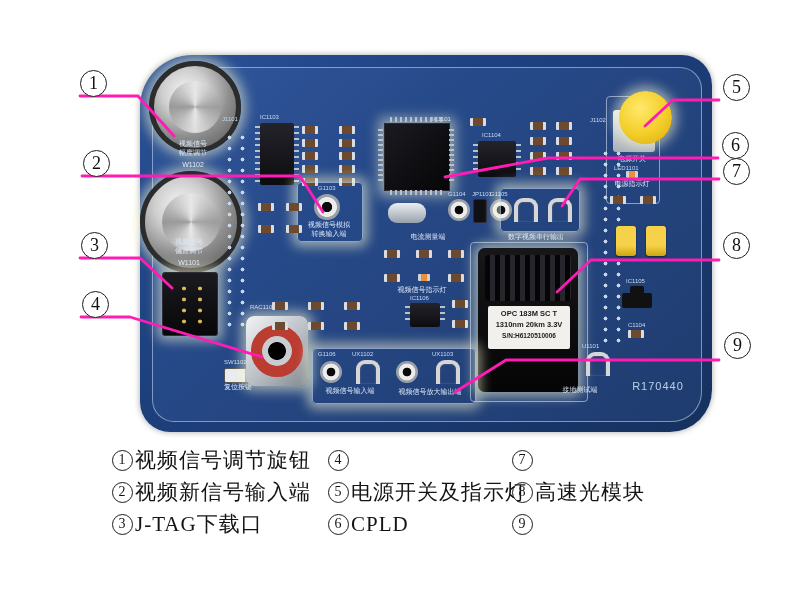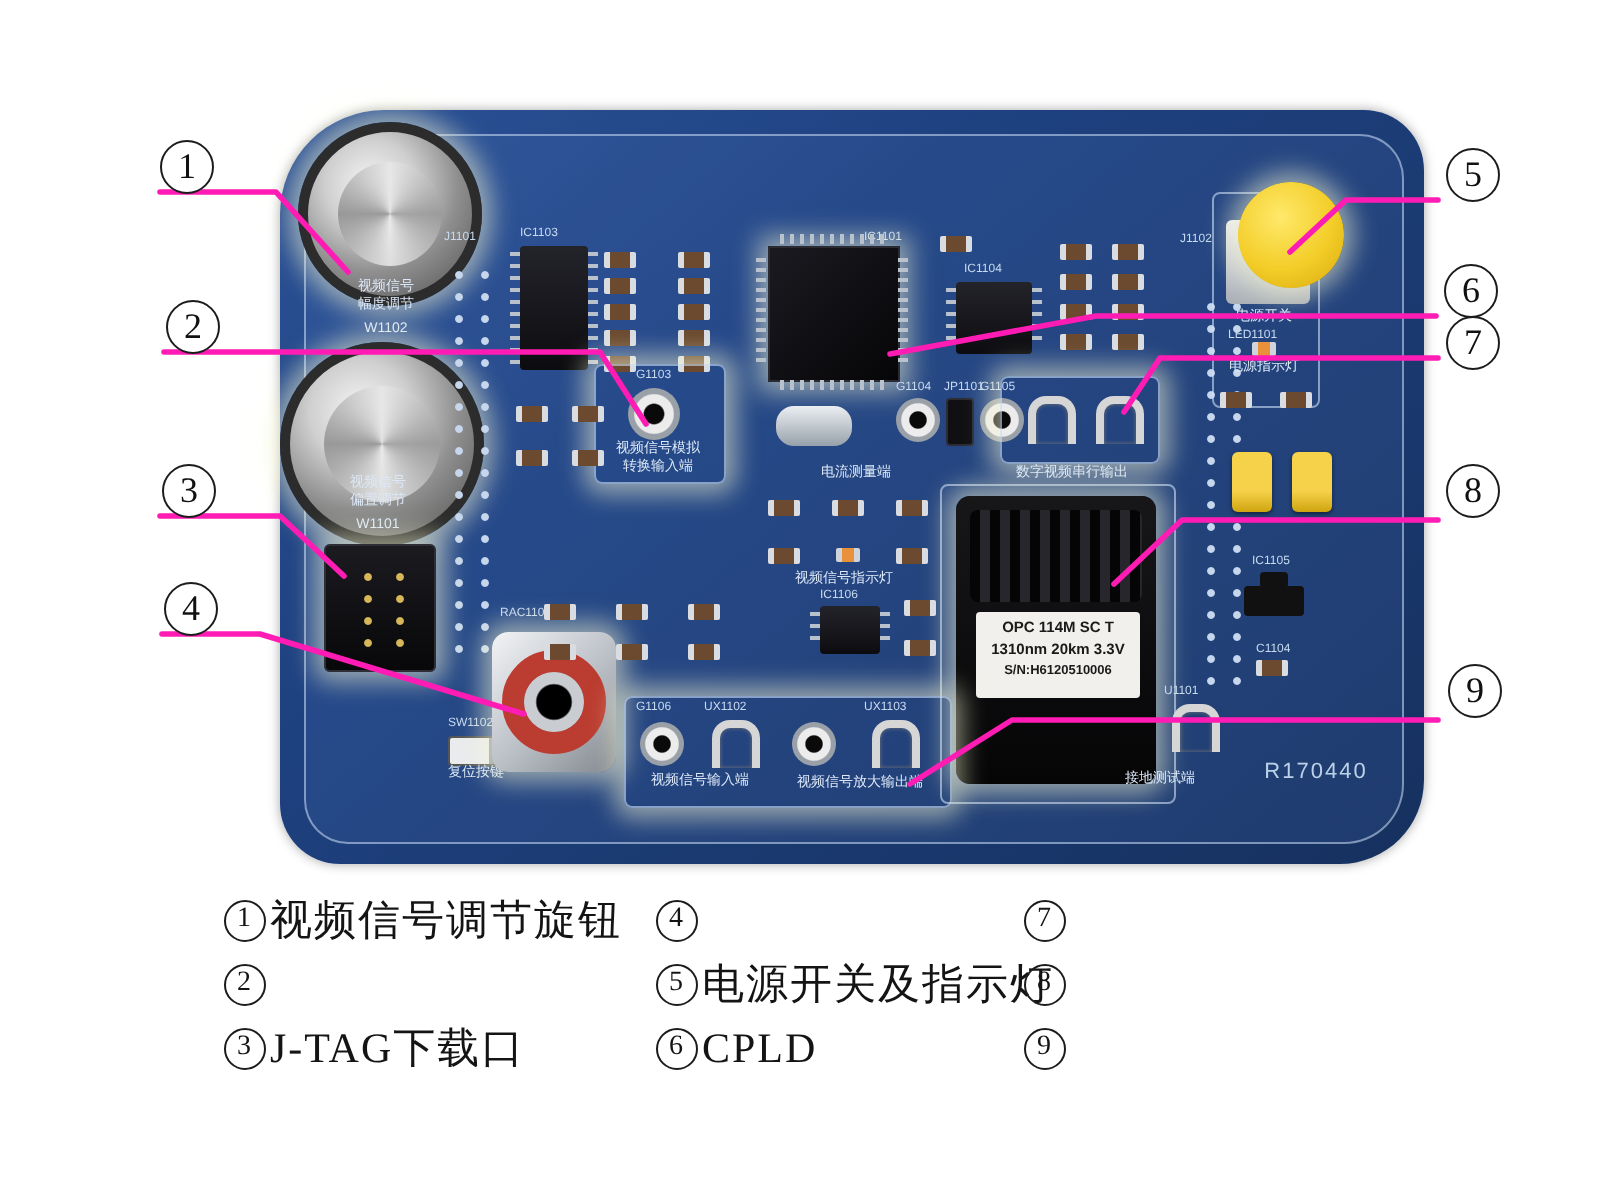--- a/index.html
+++ b/index.html
@@ -171,21 +171,21 @@
   <div class="ref" style="left:626px;top:278px;">IC1105</div>
   <div class="sot" style="left:630px;top:286px;width:14px;height:8px;"></div>
   <div class="sot" style="left:622px;top:293px;width:30px;height:15px;"></div>
   <div class="ref" style="left:628px;top:322px;">C1104</div>
   <div class="smd" style="left:628px;top:330px;"></div>
 
   <div class="sbox" style="left:470px;top:242px;width:116px;height:158px;"></div>
   <div class="module glow" style="left:478px;top:248px;width:100px;height:144px;"></div>
   <div class="module-slots" style="left:485px;top:255px;width:86px;height:46px;"></div>
   <div class="module-label" style="left:488px;top:306px;width:82px;height:40px;">
-    <span style="display:block;">OPC 114M  SC  T</span>
+    <span style="display:block;">OPC 183M  SC  T</span>
     <span style="display:block;">1310nm  20km  3.3V</span>
     <span style="display:block;font-size:6.5px;">S/N:H6120510006</span>
   </div>
 
   <div class="ref" style="left:582px;top:343px;">U1101</div>
   <div class="loop" style="left:586px;top:352px;"></div>
   <div class="stext" style="left:550px;top:386px;width:60px;">接地测试端</div>
   <div class="stext" style="left:626px;top:380px;width:64px;font-size:11px;color:#bcd0ea;letter-spacing:1px;">R170440</div>
 
   <div class="jtag glow" style="left:162px;top:272px;width:54px;height:62px;"></div>
@@ -253,20 +253,21 @@
   <div class="cnum" style="left:724px;top:332px;">9</div>
 
   <div class="legend">
     <div class="leg-col" style="left:112px;">
       <div class="leg-item">
         <span class="leg-num">1</span>
         <span>视频信号调节旋钮</span>
       </div>
       <div class="leg-item">
         <span class="leg-num">2</span>
+        <span>视频新信号输入端</span>
       </div>
       <div class="leg-item">
         <span class="leg-num">3</span>
         <span>J-TAG下载口</span>
       </div>
     </div>
     <div class="leg-col" style="left:328px;">
       <div class="leg-item">
         <span class="leg-num">4</span>
       </div>
@@ -278,19 +279,20 @@
         <span class="leg-num">6</span>
         <span>CPLD</span>
       </div>
     </div>
     <div class="leg-col" style="left:512px;">
       <div class="leg-item">
         <span class="leg-num">7</span>
       </div>
       <div class="leg-item">
         <span class="leg-num">8</span>
+        <span>高速光模块</span>
       </div>
       <div class="leg-item">
         <span class="leg-num">9</span>
       </div>
     </div>
   </div>
 </div>
 
 </body></html>

